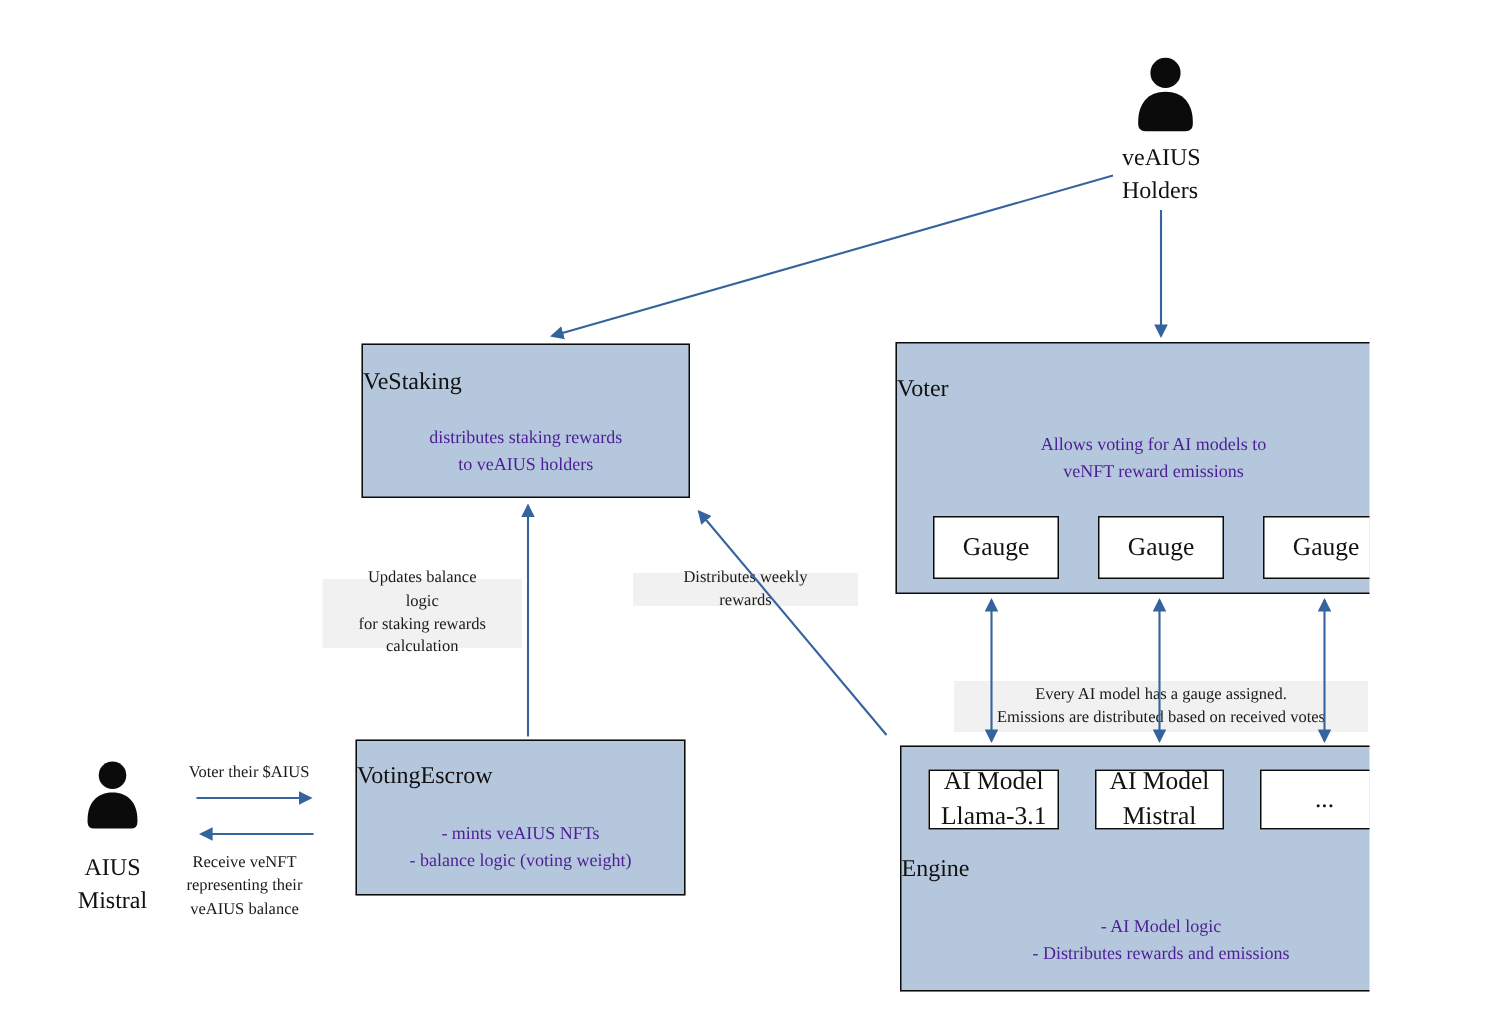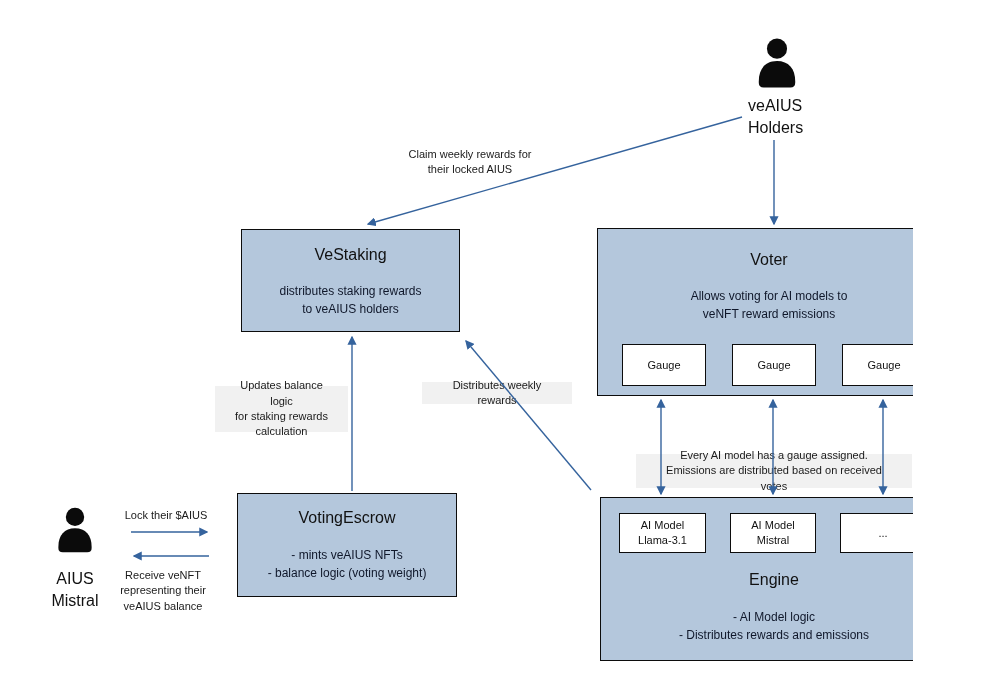--- a/index.html
+++ b/index.html
@@ -1,35 +1,35 @@
 <!DOCTYPE html>
 <html><head>
 <meta charset="utf-8">
 <style>
   html,body{margin:0;padding:0;background:#ffffff;}
   #canvas{
     position:relative;width:913px;height:682px;background:#ffffff;
-    font-family:Liberation Sans, sans-serif;color:#111;overflow:hidden;
+    font-family:Liberation Serif, serif;color:#111;overflow:hidden;
   }
   .box{
     position:absolute;background:#B4C7DC;border:1.5px solid #0c0c0c;
     box-sizing:border-box;
   }
   .box-title{
-    position:absolute;left:0;right:0;text-align:center;
+    position:absolute;left:0;right:0;
     font-size:16px;color:#111;
   }
   .box-body{
     position:absolute;left:0;right:0;text-align:center;
-    font-size:12px;line-height:1.5;color:#0f172a;
+    font-size:12px;line-height:1.5;color:#4c1d95;
   }
   .white-box{
     position:absolute;background:#ffffff;border:1.3px solid #0c0c0c;
     box-sizing:border-box;display:flex;align-items:center;justify-content:center;
-    font-size:11px;text-align:center;line-height:1.35;color:#111;
+    font-size:17px;text-align:center;line-height:1.35;color:#111;
   }
   .note{
     position:absolute;background:#F1F1F1;color:#1a1a1a;
     font-size:11px;line-height:1.4;text-align:center;
     display:flex;align-items:center;justify-content:center;
     box-sizing:border-box;padding:2px 18px;
   }
   .freelabel{
     position:absolute;color:#1a1a1a;font-size:11px;line-height:1.4;
     text-align:center;
@@ -100,23 +100,21 @@
 - Distributes rewards and emissions</div>
   </div>
 
   <div class="note preline" style="left:215px;top:386px;width:133px;height:46px">Updates balance logic
 for staking rewards
 calculation</div>
   <div class="note" style="left:422px;top:382px;width:150px;height:22px">Distributes weekly rewards</div>
   <div class="note preline" style="left:636px;top:454px;width:276px;height:34px">Every AI model has a gauge assigned.
 Emissions are distributed based on received votes</div>
 
-  <div class="freelabel preline" style="left:395px;top:147px;width:150px">Claim weekly rewards for
-their locked AIUS</div>
-  <div class="freelabel" style="left:118px;top:508px;width:96px">Lock their $AIUS</div>
+  <div class="freelabel" style="left:118px;top:508px;width:96px">Voter their $AIUS</div>
   <div class="freelabel preline" style="left:110px;top:568px;width:106px">Receive veNFT
 representing their
 veAIUS balance</div>
 
   <svg id="arrow-layer">
     <defs>
       <marker id="ah" viewBox="0 0 10 10" refX="8.5" refY="5" markerWidth="6.5" markerHeight="6.5" orient="auto-start-reverse">
         <path d="M0,0 L10,5 L0,10 Z" fill="#35639D"></path>
       </marker>
     </defs>

